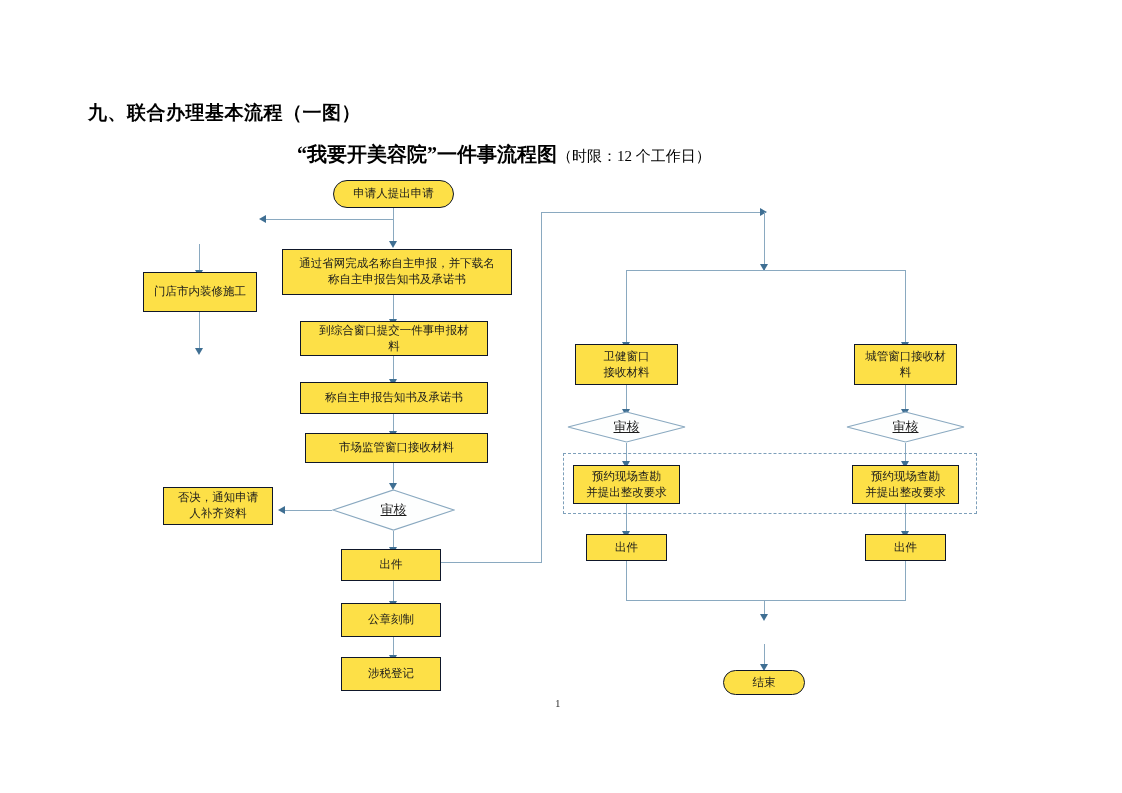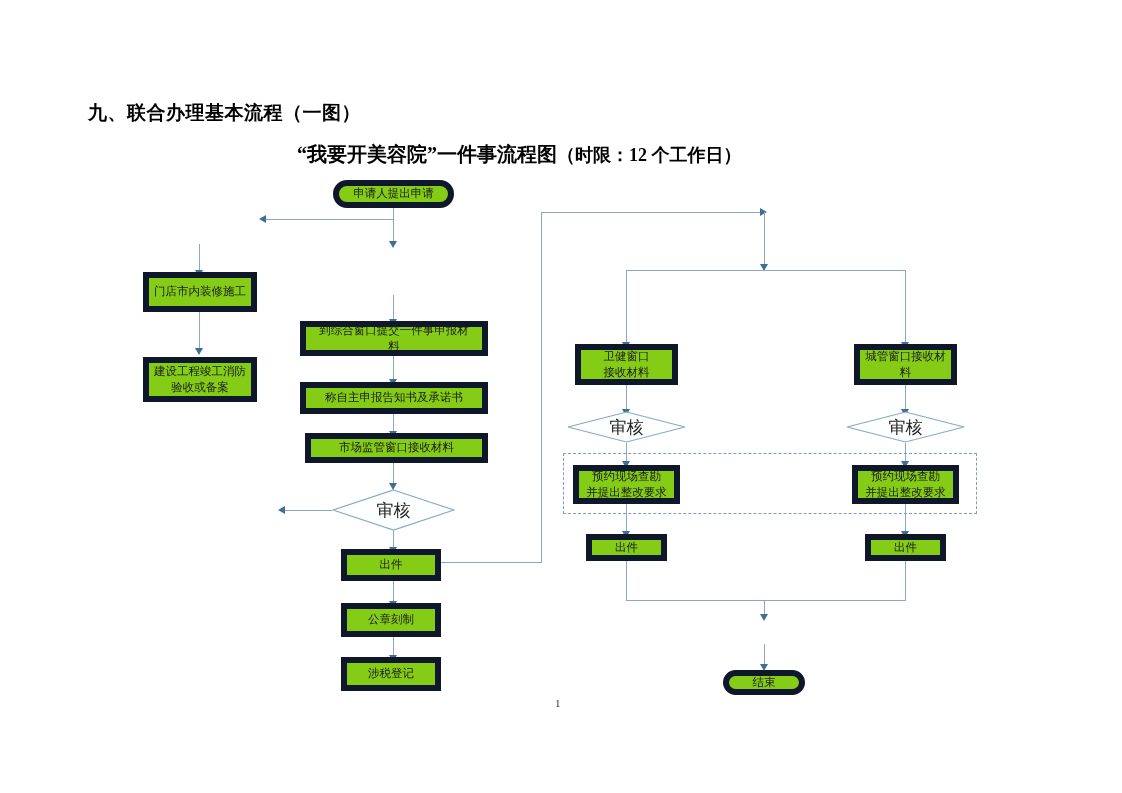--- a/index.html
+++ b/index.html
@@ -30,37 +30,37 @@
   }
   .subtitle {
     position: absolute;
     left: 297px;
     top: 141px;
     font-size: 20px;
     font-weight: bold;
     white-space: nowrap;
   }
   .subtitle .suffix {
-    font-size: 18px;
-    font-weight: bold;
+    font-size: 15px;
+    font-weight: normal;
   }
   .pagenum {
     position: absolute;
     left: 555px;
     top: 697px;
     font-size: 11px;
     color: #333;
   }
 
   
   .node {
     position: absolute;
     box-sizing: border-box;
-    border: 6px solid #0f172a;
-    background: #84cc16;
+    border: 1px solid #0f172a;
+    background: #fde047;
     display: flex;
     align-items: center;
     justify-content: center;
     text-align: center;
     font-size: 11.5px;
     line-height: 1.35;
     color: #1b1b1b;
     padding: 1px 3px;
     font-family: "Liberation Serif", "DejaVu Serif", serif;
   }
@@ -76,22 +76,23 @@
   .diamond .dshape {
     position: absolute;
     inset: 0;
   }
   .diamond .dlabel {
     position: absolute;
     inset: 0;
     display: flex;
     align-items: center;
     justify-content: center;
-    font-size: 17px;
+    font-size: 13px;
     color: #1b1b1b;
+    text-decoration: underline;
   }
 
   
   .dashgroup {
     position: absolute;
     box-sizing: border-box;
     border: 1.4px dashed #7d9fba;
     background: transparent;
   }
 
@@ -214,25 +215,25 @@
 
   <div class="node term" style="left:333px; top:180px; width:121px; height:28px;">
     <span>申请人提出申请</span>
   </div>
 
 
   <div class="node" style="left:143px; top:272px; width:114px; height:40px;">
     <span style="white-space:pre-line;">门店市内装修施工</span>
   </div>
 
-  <div class="node" style="left:143px; top:357px; width:114px; height:45px;">
-    <span style="white-space:pre-line;">建设工程竣工消防
-验收或备案</span>
-  </div>
-
+
+  <div class="node" style="left:282px; top:249px; width:230px; height:46px;">
+    <span style="white-space:pre-line;">通过省网完成名称自主申报，并下载名
+称自主申报告知书及承诺书</span>
+  </div>
 
   <div class="node" style="left:300px; top:321px; width:188px; height:35px;">
     <span style="white-space:pre-line;">到综合窗口提交一件事申报材
 料</span>
   </div>
 
   <div class="node" style="left:300px; top:382px; width:188px; height:32px;">
     <span>称自主申报告知书及承诺书</span>
   </div>
 
@@ -240,20 +241,24 @@
     <span>市场监管窗口接收材料</span>
   </div>
 
   <div class="diamond" style="left:332px; top:489px; width:123px; height:42px;">
     <svg class="dshape" viewBox="0 0 123 42" preserveAspectRatio="none">
       <polygon points="61.5,1 122,21 61.5,41 1,21" fill="#fdfefe" stroke="#8aa9c0" stroke-width="1.2"></polygon>
     </svg>
     <div class="dlabel">审核</div>
   </div>
 
+  <div class="node" style="left:163px; top:487px; width:110px; height:38px;">
+    <span style="white-space:pre-line;">否决，通知申请
+人补齐资料</span>
+  </div>
 
   <div class="node" style="left:341px; top:549px; width:100px; height:32px;">
     <span>出件</span>
   </div>
 
   <div class="node" style="left:341px; top:603px; width:100px; height:34px;">
     <span>公章刻制</span>
   </div>
 
   <div class="node" style="left:341px; top:657px; width:100px; height:34px;">

